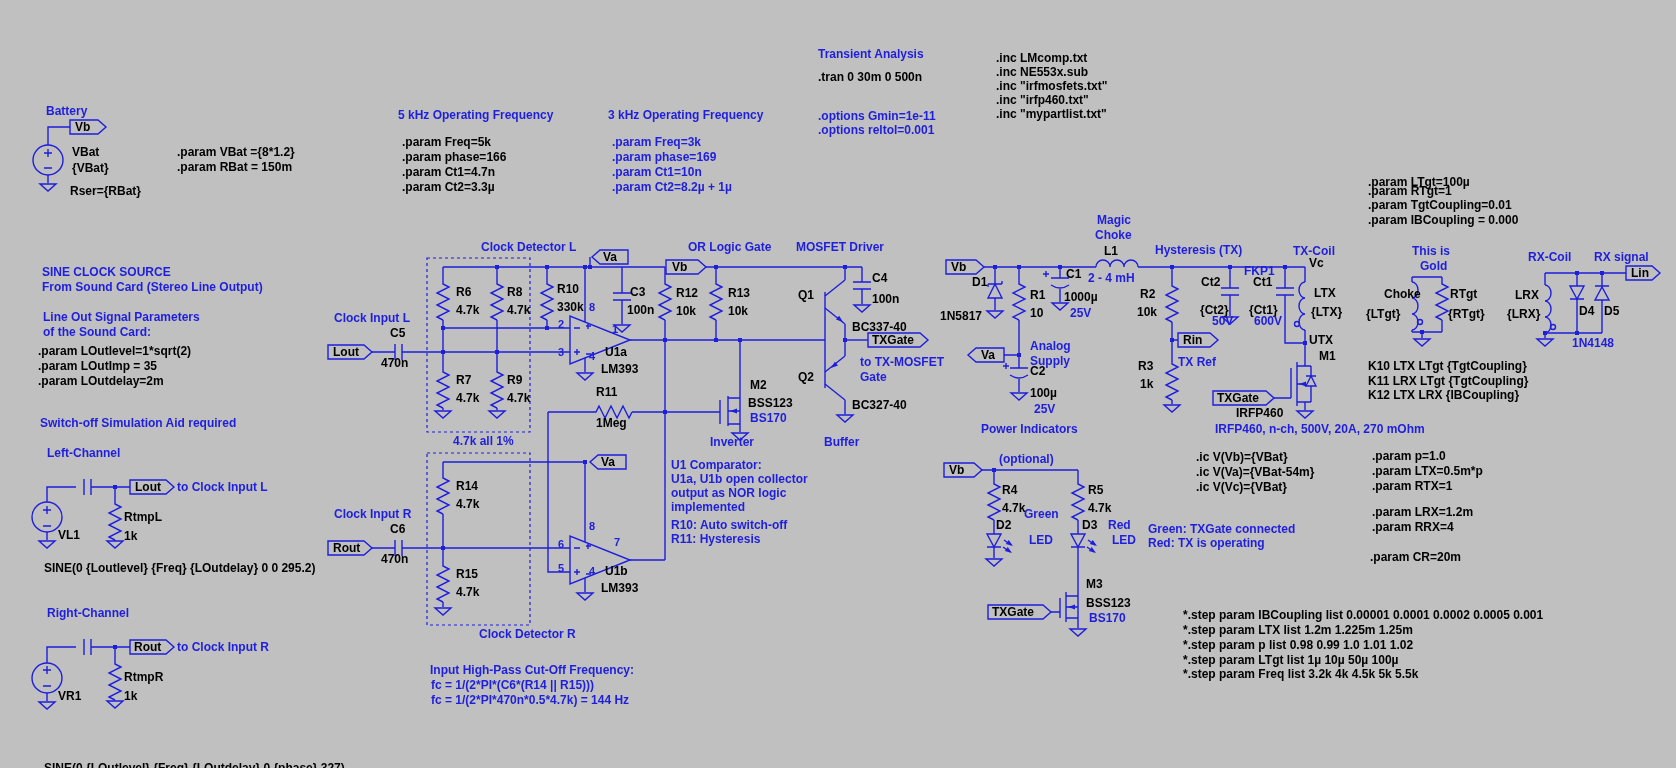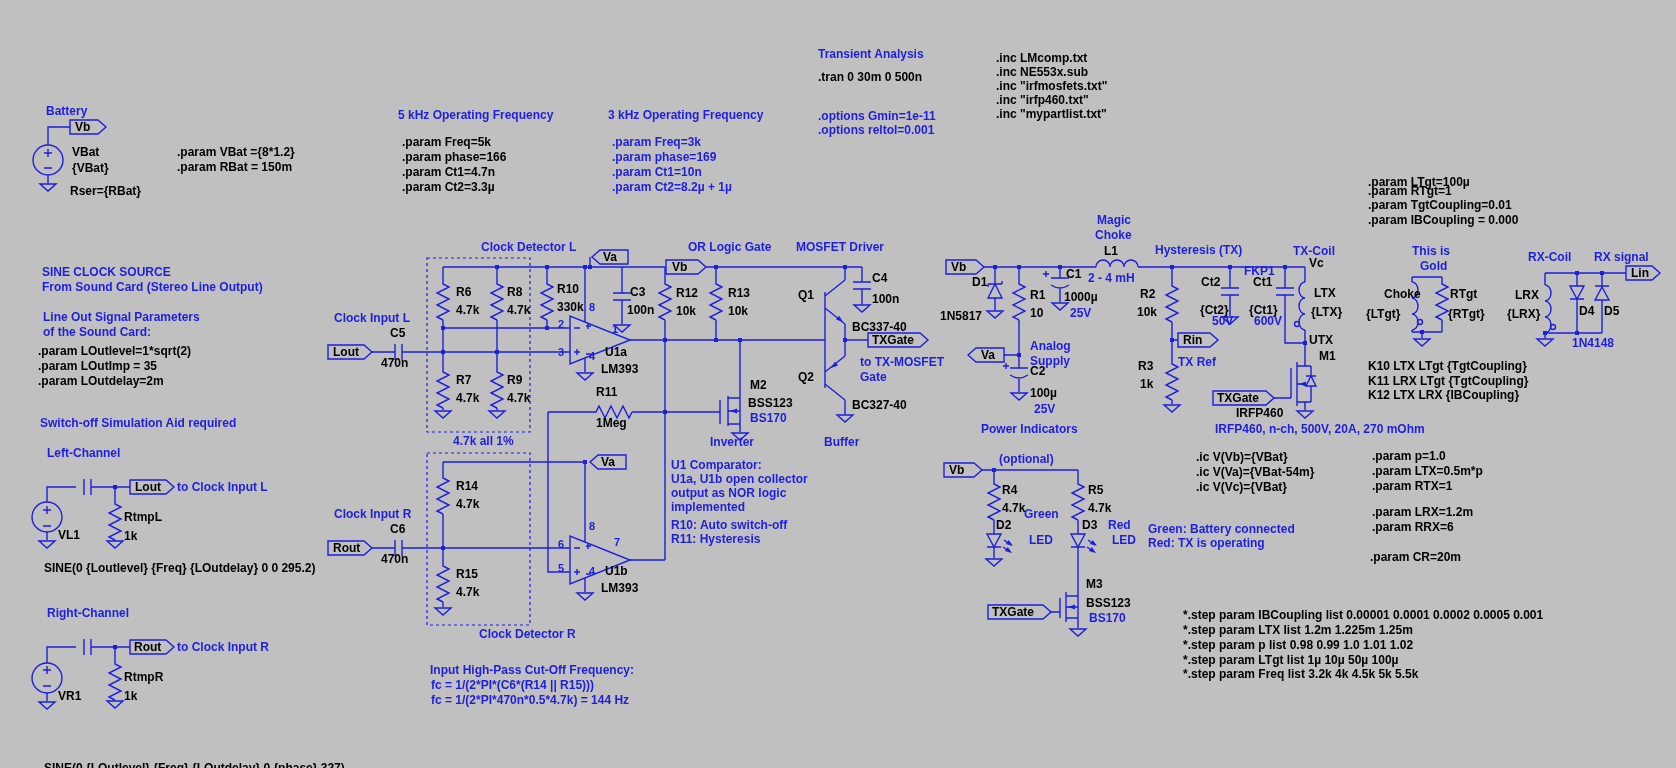--- a/index.html
+++ b/index.html
@@ -502,37 +502,37 @@
 <span class="t" style="left:1604px;top:305px">D5</span>
 <span class="b" style="left:1572px;top:337px">1N4148</span>
 
 <span class="t" style="left:1196px;top:451px">.ic V(Vb)={VBat}</span>
 <span class="t" style="left:1196px;top:466px">.ic V(Va)={VBat-54m}</span>
 <span class="t" style="left:1196px;top:481px">.ic V(Vc)={VBat}</span>
 <span class="t" style="left:1372px;top:450px">.param p=1.0</span>
 <span class="t" style="left:1372px;top:465px">.param LTX=0.5m*p</span>
 <span class="t" style="left:1372px;top:480px">.param RTX=1</span>
 <span class="t" style="left:1372px;top:506px">.param LRX=1.2m</span>
-<span class="t" style="left:1372px;top:521px">.param RRX=6</span>
+<span class="t" style="left:1372px;top:521px">.param RRX=4</span>
 <span class="t" style="left:1370px;top:551px">.param CR=20m</span>
 
 <span class="b" style="left:981px;top:423px">Power Indicators</span>
 <span class="b" style="left:999px;top:453px">(optional)</span>
 <span class="f" style="left:949px;top:464px">Vb</span>
 <span class="t" style="left:1002px;top:484px">R4</span>
 <span class="t" style="left:1002px;top:502px">4.7k</span>
 <span class="t" style="left:1088px;top:484px">R5</span>
 <span class="t" style="left:1088px;top:502px">4.7k</span>
 <span class="t" style="left:996px;top:519px">D2</span>
 <span class="b" style="left:1024px;top:508px">Green</span>
 <span class="b" style="left:1029px;top:534px">LED</span>
 <span class="t" style="left:1082px;top:519px">D3</span>
 <span class="b" style="left:1108px;top:519px">Red</span>
 <span class="b" style="left:1112px;top:534px">LED</span>
-<span class="b" style="left:1148px;top:523px">Green: Battery connected</span>
+<span class="b" style="left:1148px;top:523px">Green: TXGate connected</span>
 <span class="b" style="left:1148px;top:537px">Red: TX is operating</span>
 <span class="t" style="left:1086px;top:578px">M3</span>
 <span class="t" style="left:1086px;top:597px">BSS123</span>
 <span class="b" style="left:1089px;top:612px">BS170</span>
 <span class="f" style="left:992px;top:606px">TXGate</span>
 
 <span class="t" style="left:1183px;top:609px">*.step param IBCoupling list 0.00001 0.0001 0.0002 0.0005 0.001</span>
 <span class="t" style="left:1183px;top:624px">*.step param LTX list 1.2m 1.225m 1.25m</span>
 <span class="t" style="left:1183px;top:639px">*.step param p list 0.98 0.99 1.0 1.01 1.02</span>
 <span class="t" style="left:1183px;top:654px">*.step param LTgt list 1µ 10µ 50µ 100µ</span>

